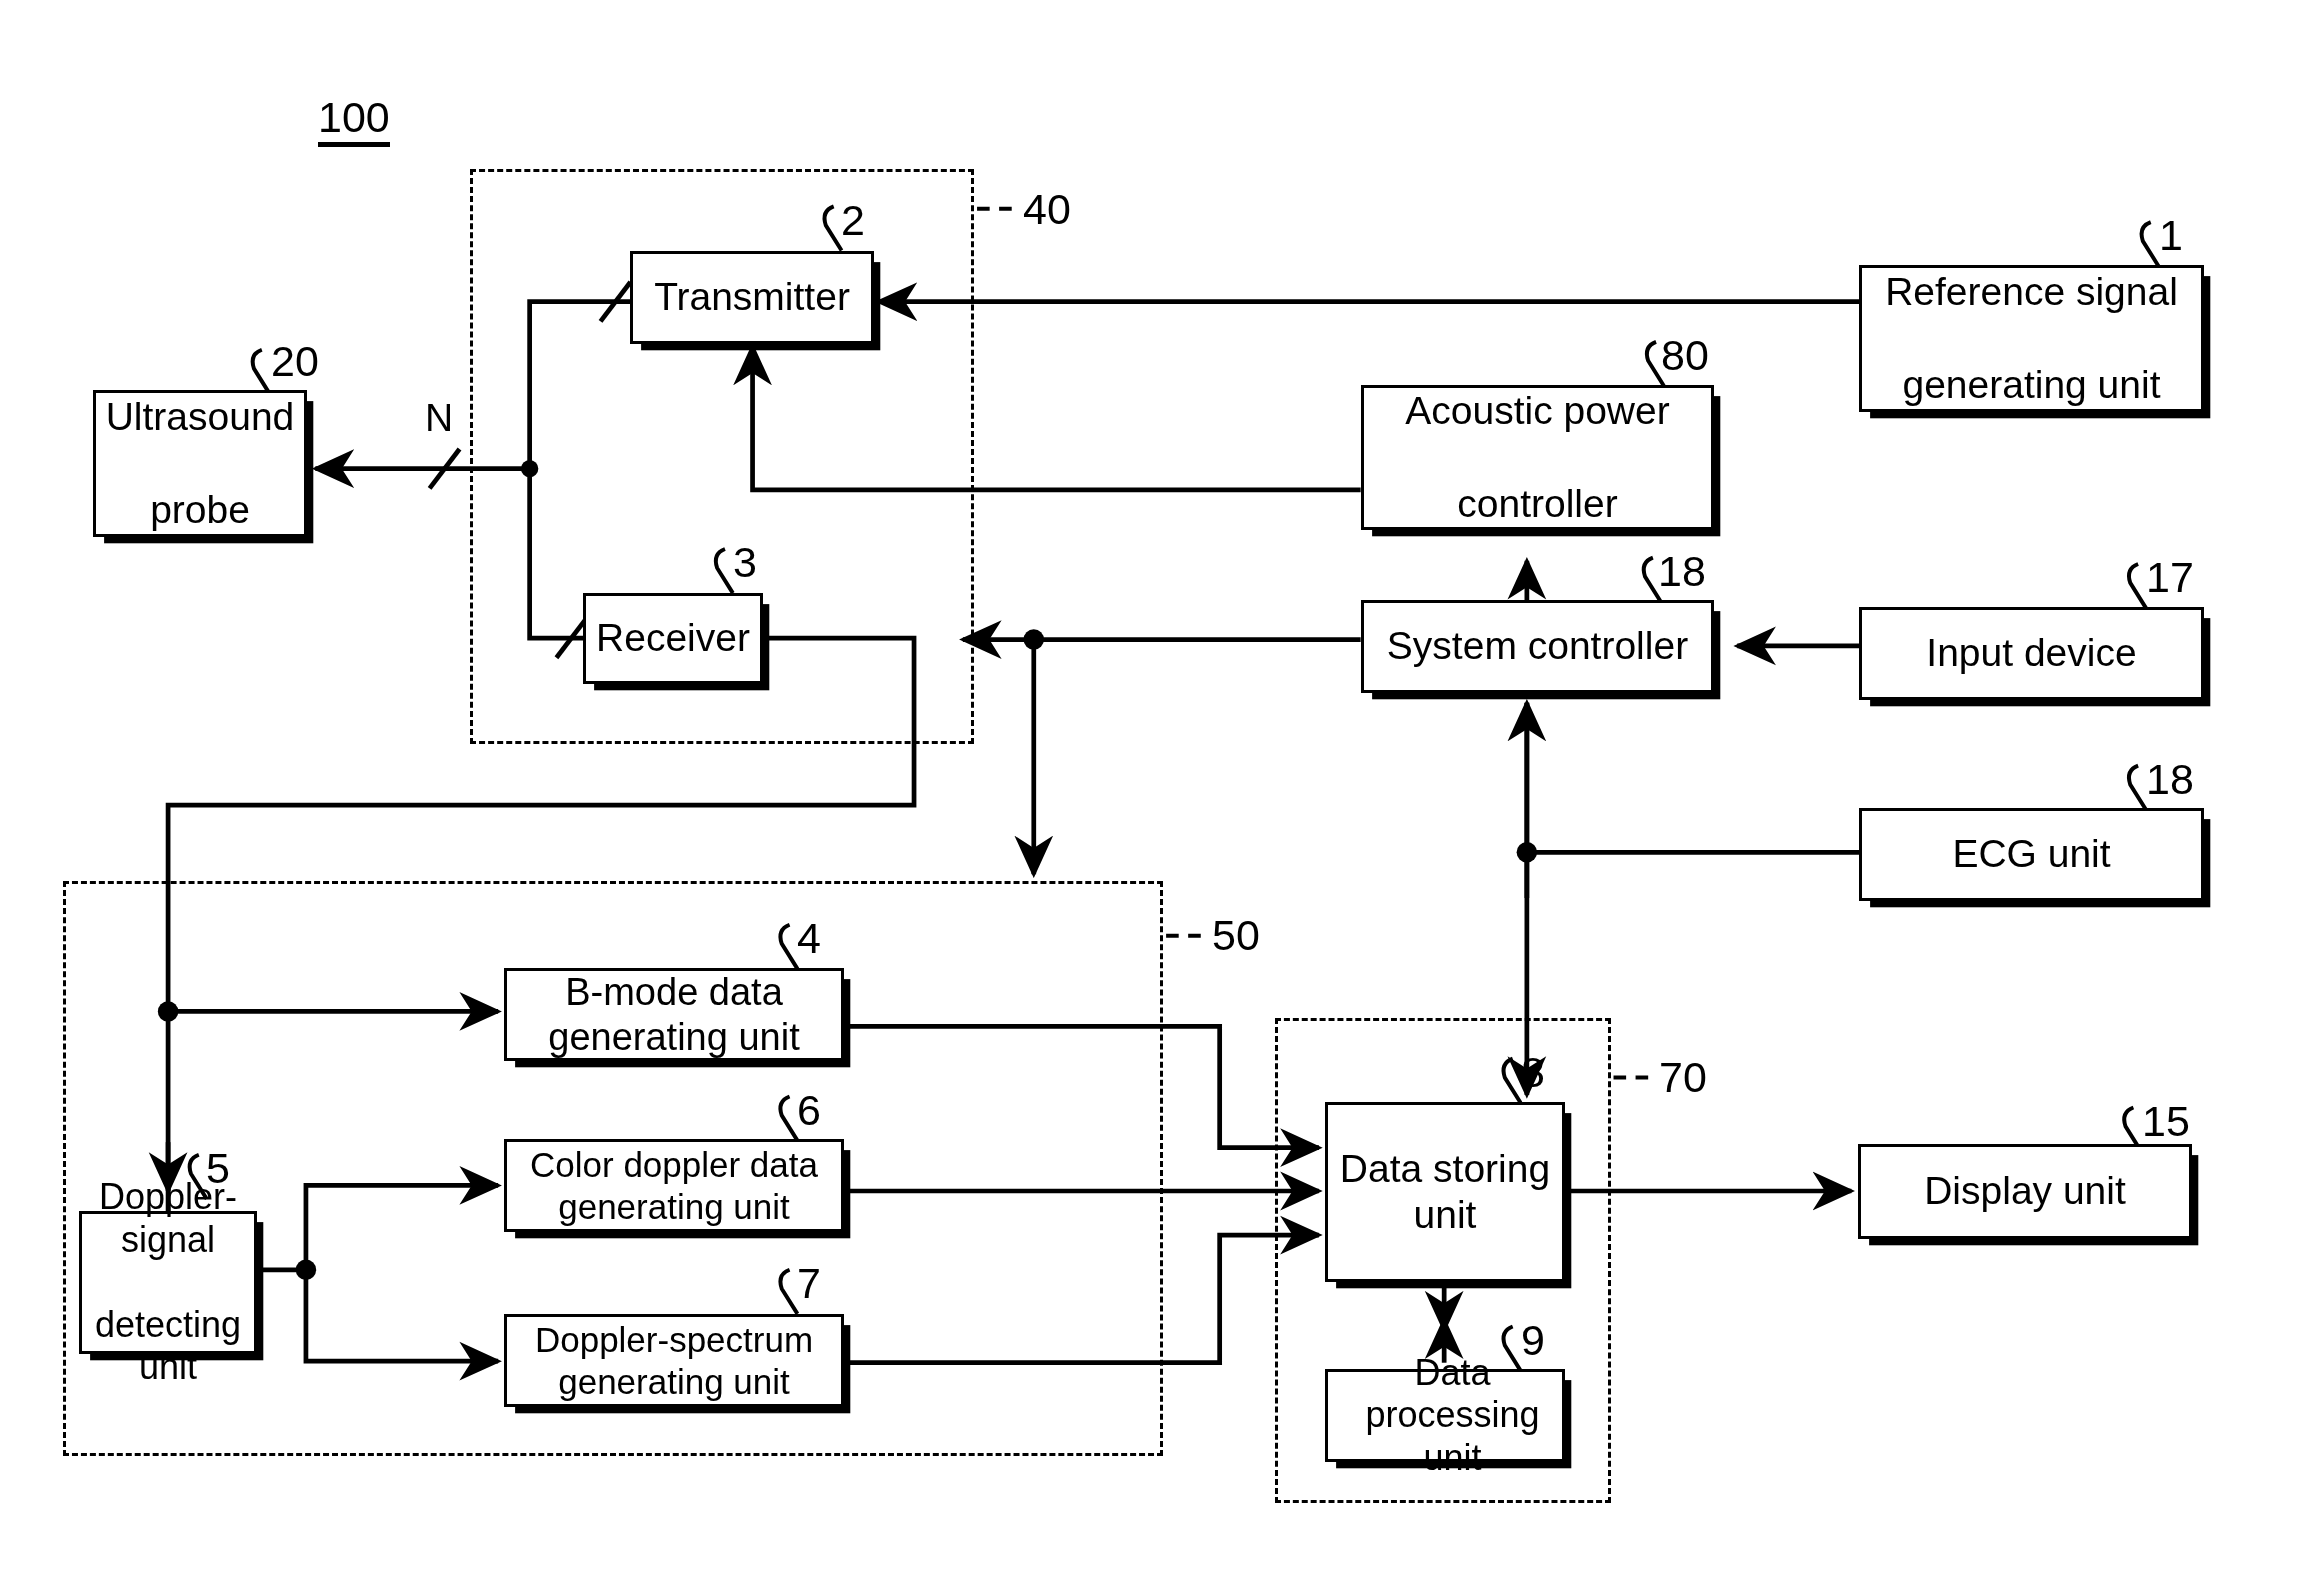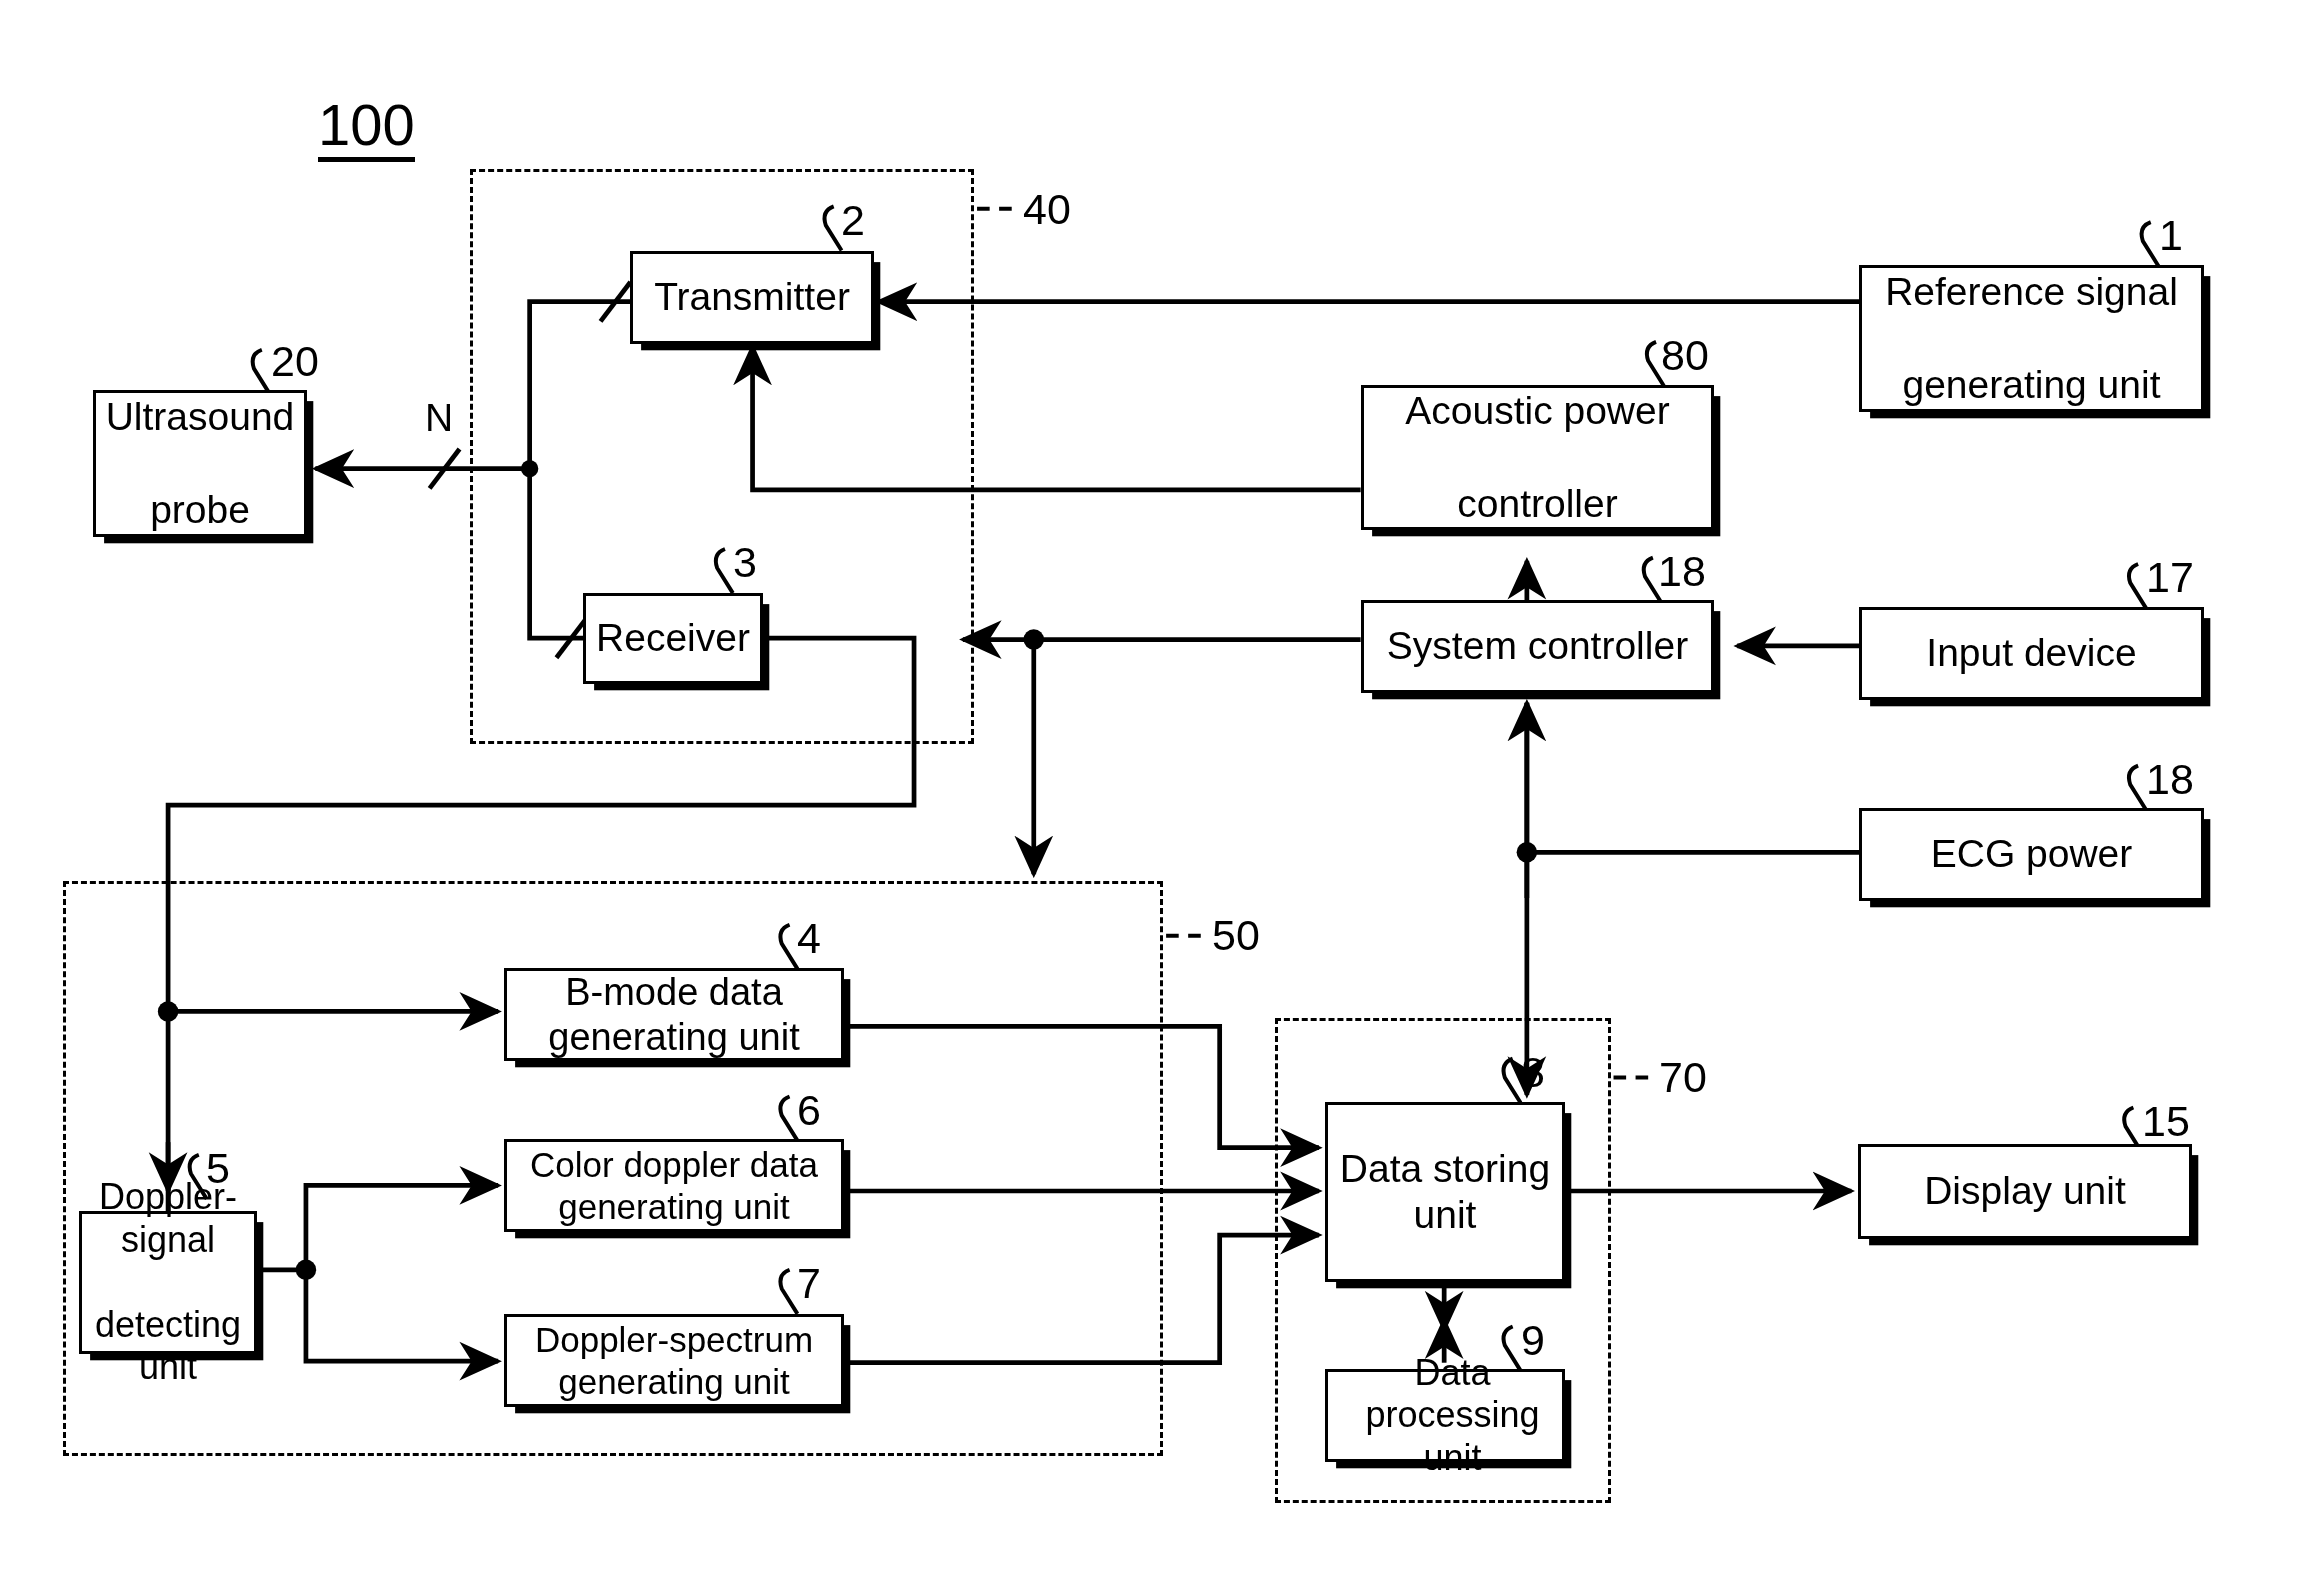--- a/index.html
+++ b/index.html
@@ -40,21 +40,21 @@
   .ref{
     position:absolute;
     color:#000;
     font-size:43px;
     line-height:1;
     z-index:6;
     white-space:nowrap;
   }
   .ref-title{
     position:absolute;
-    font-size:58px;
+    font-size:43px;
     line-height:1;
     color:#000;
     border-bottom:5.5px solid #000;
     padding-bottom:3.2px;
     z-index:6;
   }
   .nlabel{
     position:absolute;
     font-size:39px;
     line-height:1;
@@ -200,21 +200,21 @@
     <span>System controller</span>
   </div>
   <div class="ref" style="left:1658px;top:550px;">18</div>
 
   <div class="box f50" style="left:1859px;top:607px;width:345px;height:93px;">
     <span>Input device</span>
   </div>
   <div class="ref" style="left:2146px;top:556px;">17</div>
 
   <div class="box f50" style="left:1859px;top:808px;width:345px;height:93px;">
-    <span>ECG power</span>
+    <span>ECG unit</span>
   </div>
   <div class="ref" style="left:2146px;top:758px;">18</div>
 
   <div class="box f48" style="left:504px;top:968px;width:340px;height:93px;">
     <span>B-mode data generating unit</span>
   </div>
   <div class="ref" style="left:797px;top:917px;">4</div>
 
   <div class="box f44" style="left:504px;top:1139px;width:340px;height:93px;">
     <span>Color doppler data generating unit</span>

